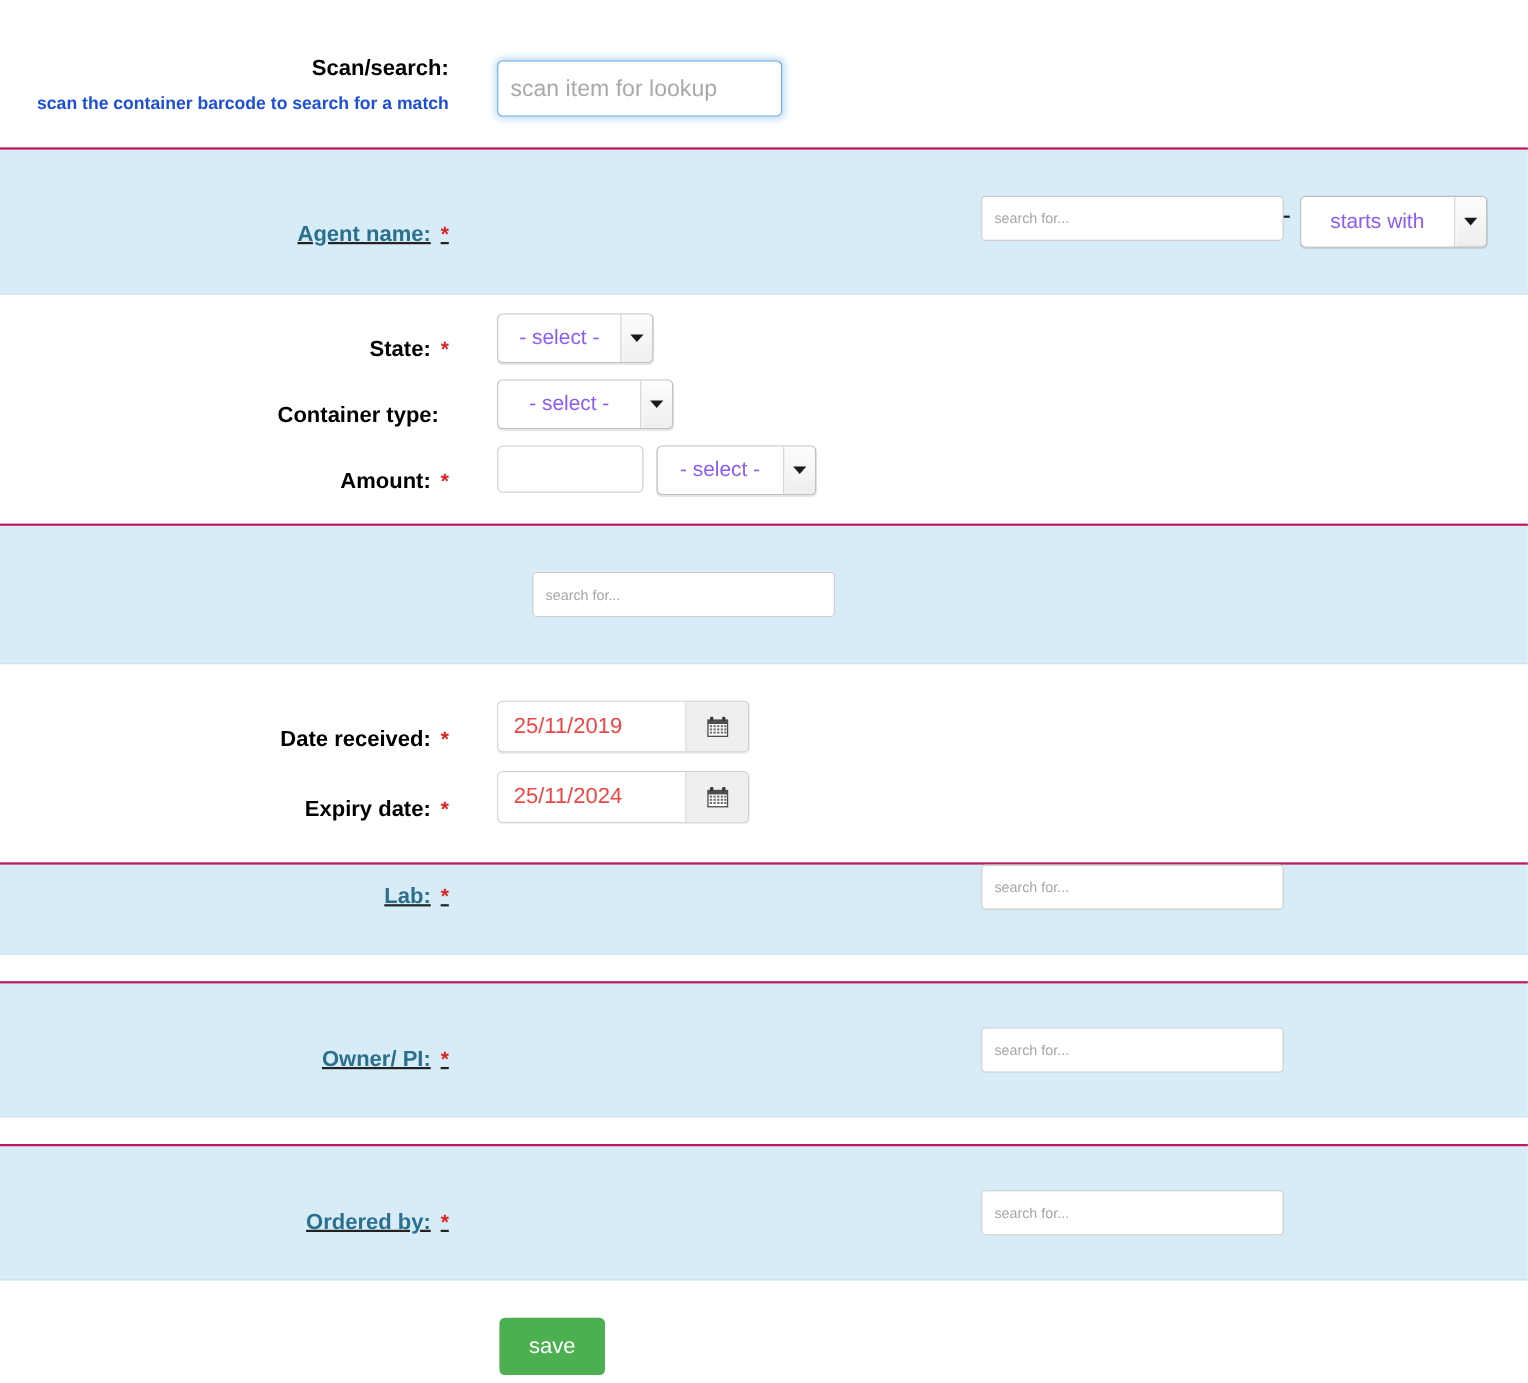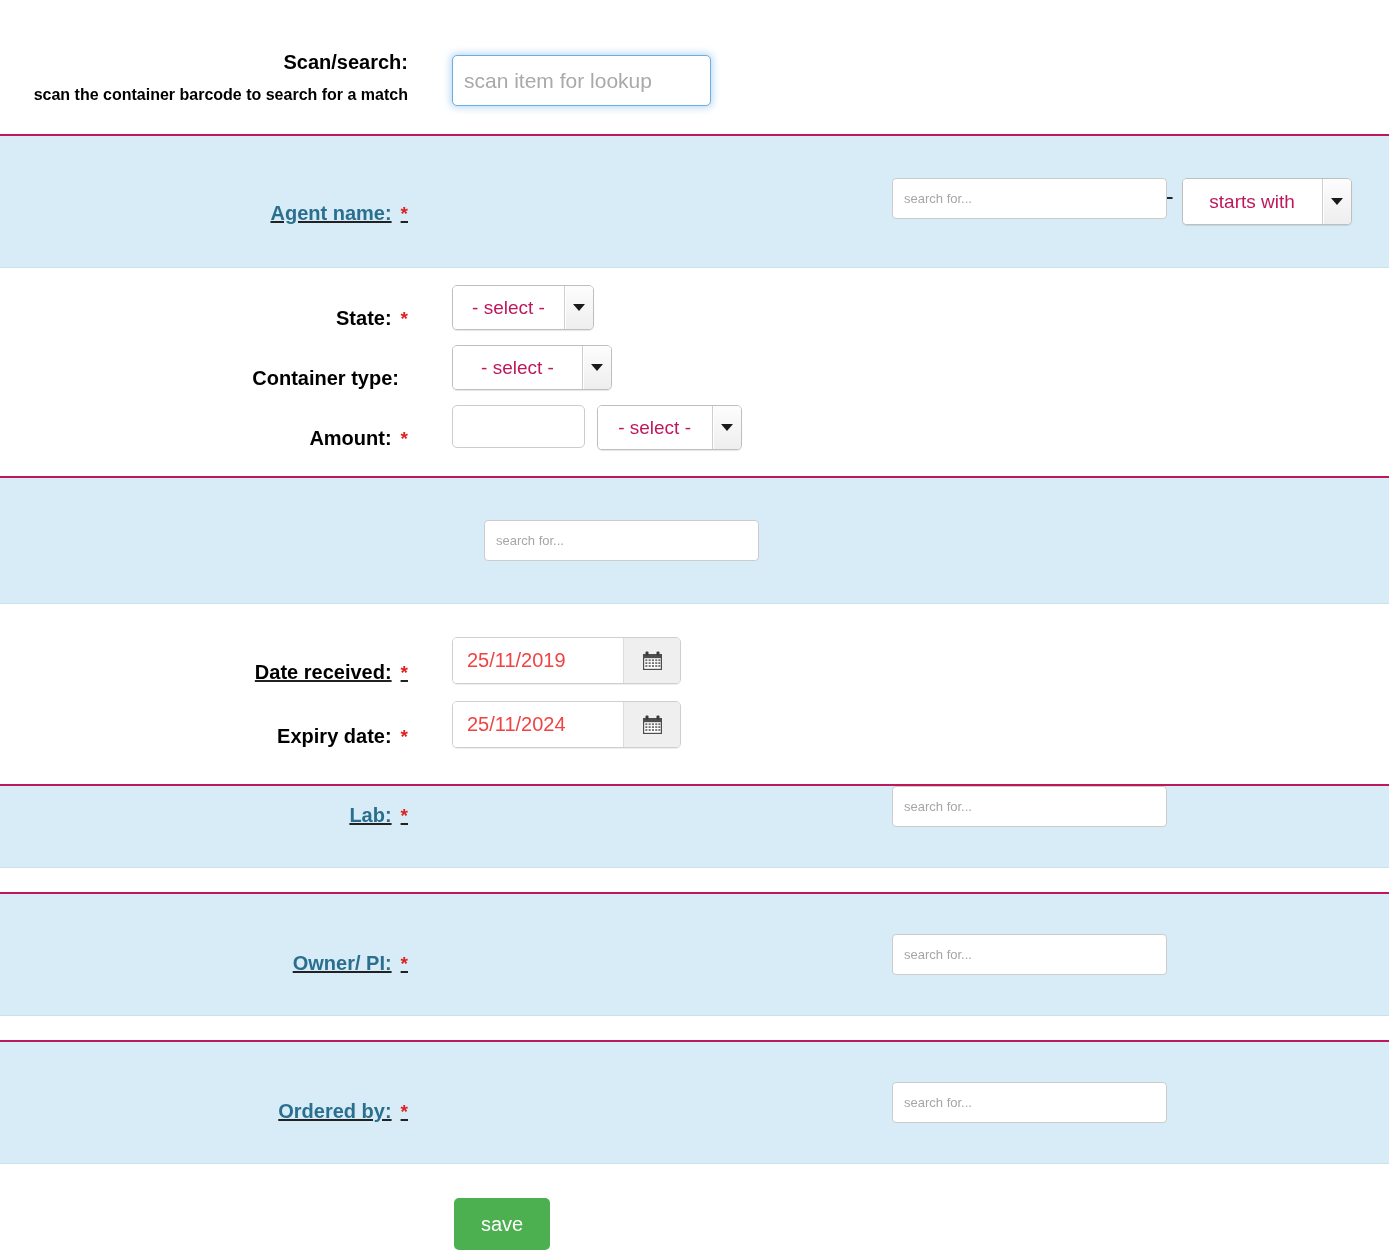--- a/index.html
+++ b/index.html
@@ -69,21 +69,21 @@
   .req {
     color: #e02020;
     font-weight: bold;
     font-size: 19px;
     margin-left: 9px;
   }
   .help {
     display: block;
     font-size: 16px;
     font-weight: bold;
-    color: #000000;
+    color: #1d4ed8;
     line-height: 1.45;
     margin-top: 9px;
     text-align: right;
   }
 
   
   .txt {
     box-sizing: border-box;
     height: 43px;
     border: 1px solid #cccccc;
@@ -135,21 +135,21 @@
     vertical-align: top;
     overflow: hidden;
     box-shadow: 0 1px 1px rgba(0,0,0,0.10);
   }
   .sel .sel-text {
     display: flex;
     align-items: center;
     justify-content: center;
     flex: 1 1 auto;
     font-size: 19px;
-    color: #be185d;
+    color: #8b5cf6;
     padding: 0 12px;
     background: #ffffff;
     white-space: nowrap;
   }
   .sel .sel-btn {
     flex: 0 0 28px;
     width: 28px;
     display: flex;
     align-items: center;
     justify-content: center;
@@ -300,21 +300,21 @@
       </span>
     </div>
   </div>
 
   <div class="row band" style="padding-top:42px;padding-bottom:42px;">
     <div class="field-col far">
       <input class="txt search-input" type="text" value="" placeholder="search for..." style="">
     </div>
   </div>
 
-  <div class="row plain" style="padding-top:44px;text-decoration:underline;">
+  <div class="row plain" style="padding-top:44px;">
     <div class="label-col">
       <span class="lbl">Date received:</span><span class="req">*</span>
     </div>
     <div class="field-col" style="margin-top:-11px;">
       <span class="datefield">
         <span class="dval">25/11/2019</span>
         <span class="calbtn">
           <svg class="cal-ico" viewBox="0 0 21 20" xmlns="http://www.w3.org/2000/svg">
             <rect x="1" y="3" width="19" height="16" fill="#4d4d4d"></rect>
             <rect x="2.2" y="7.2" width="16.6" height="10.6" fill="#ffffff"></rect>

